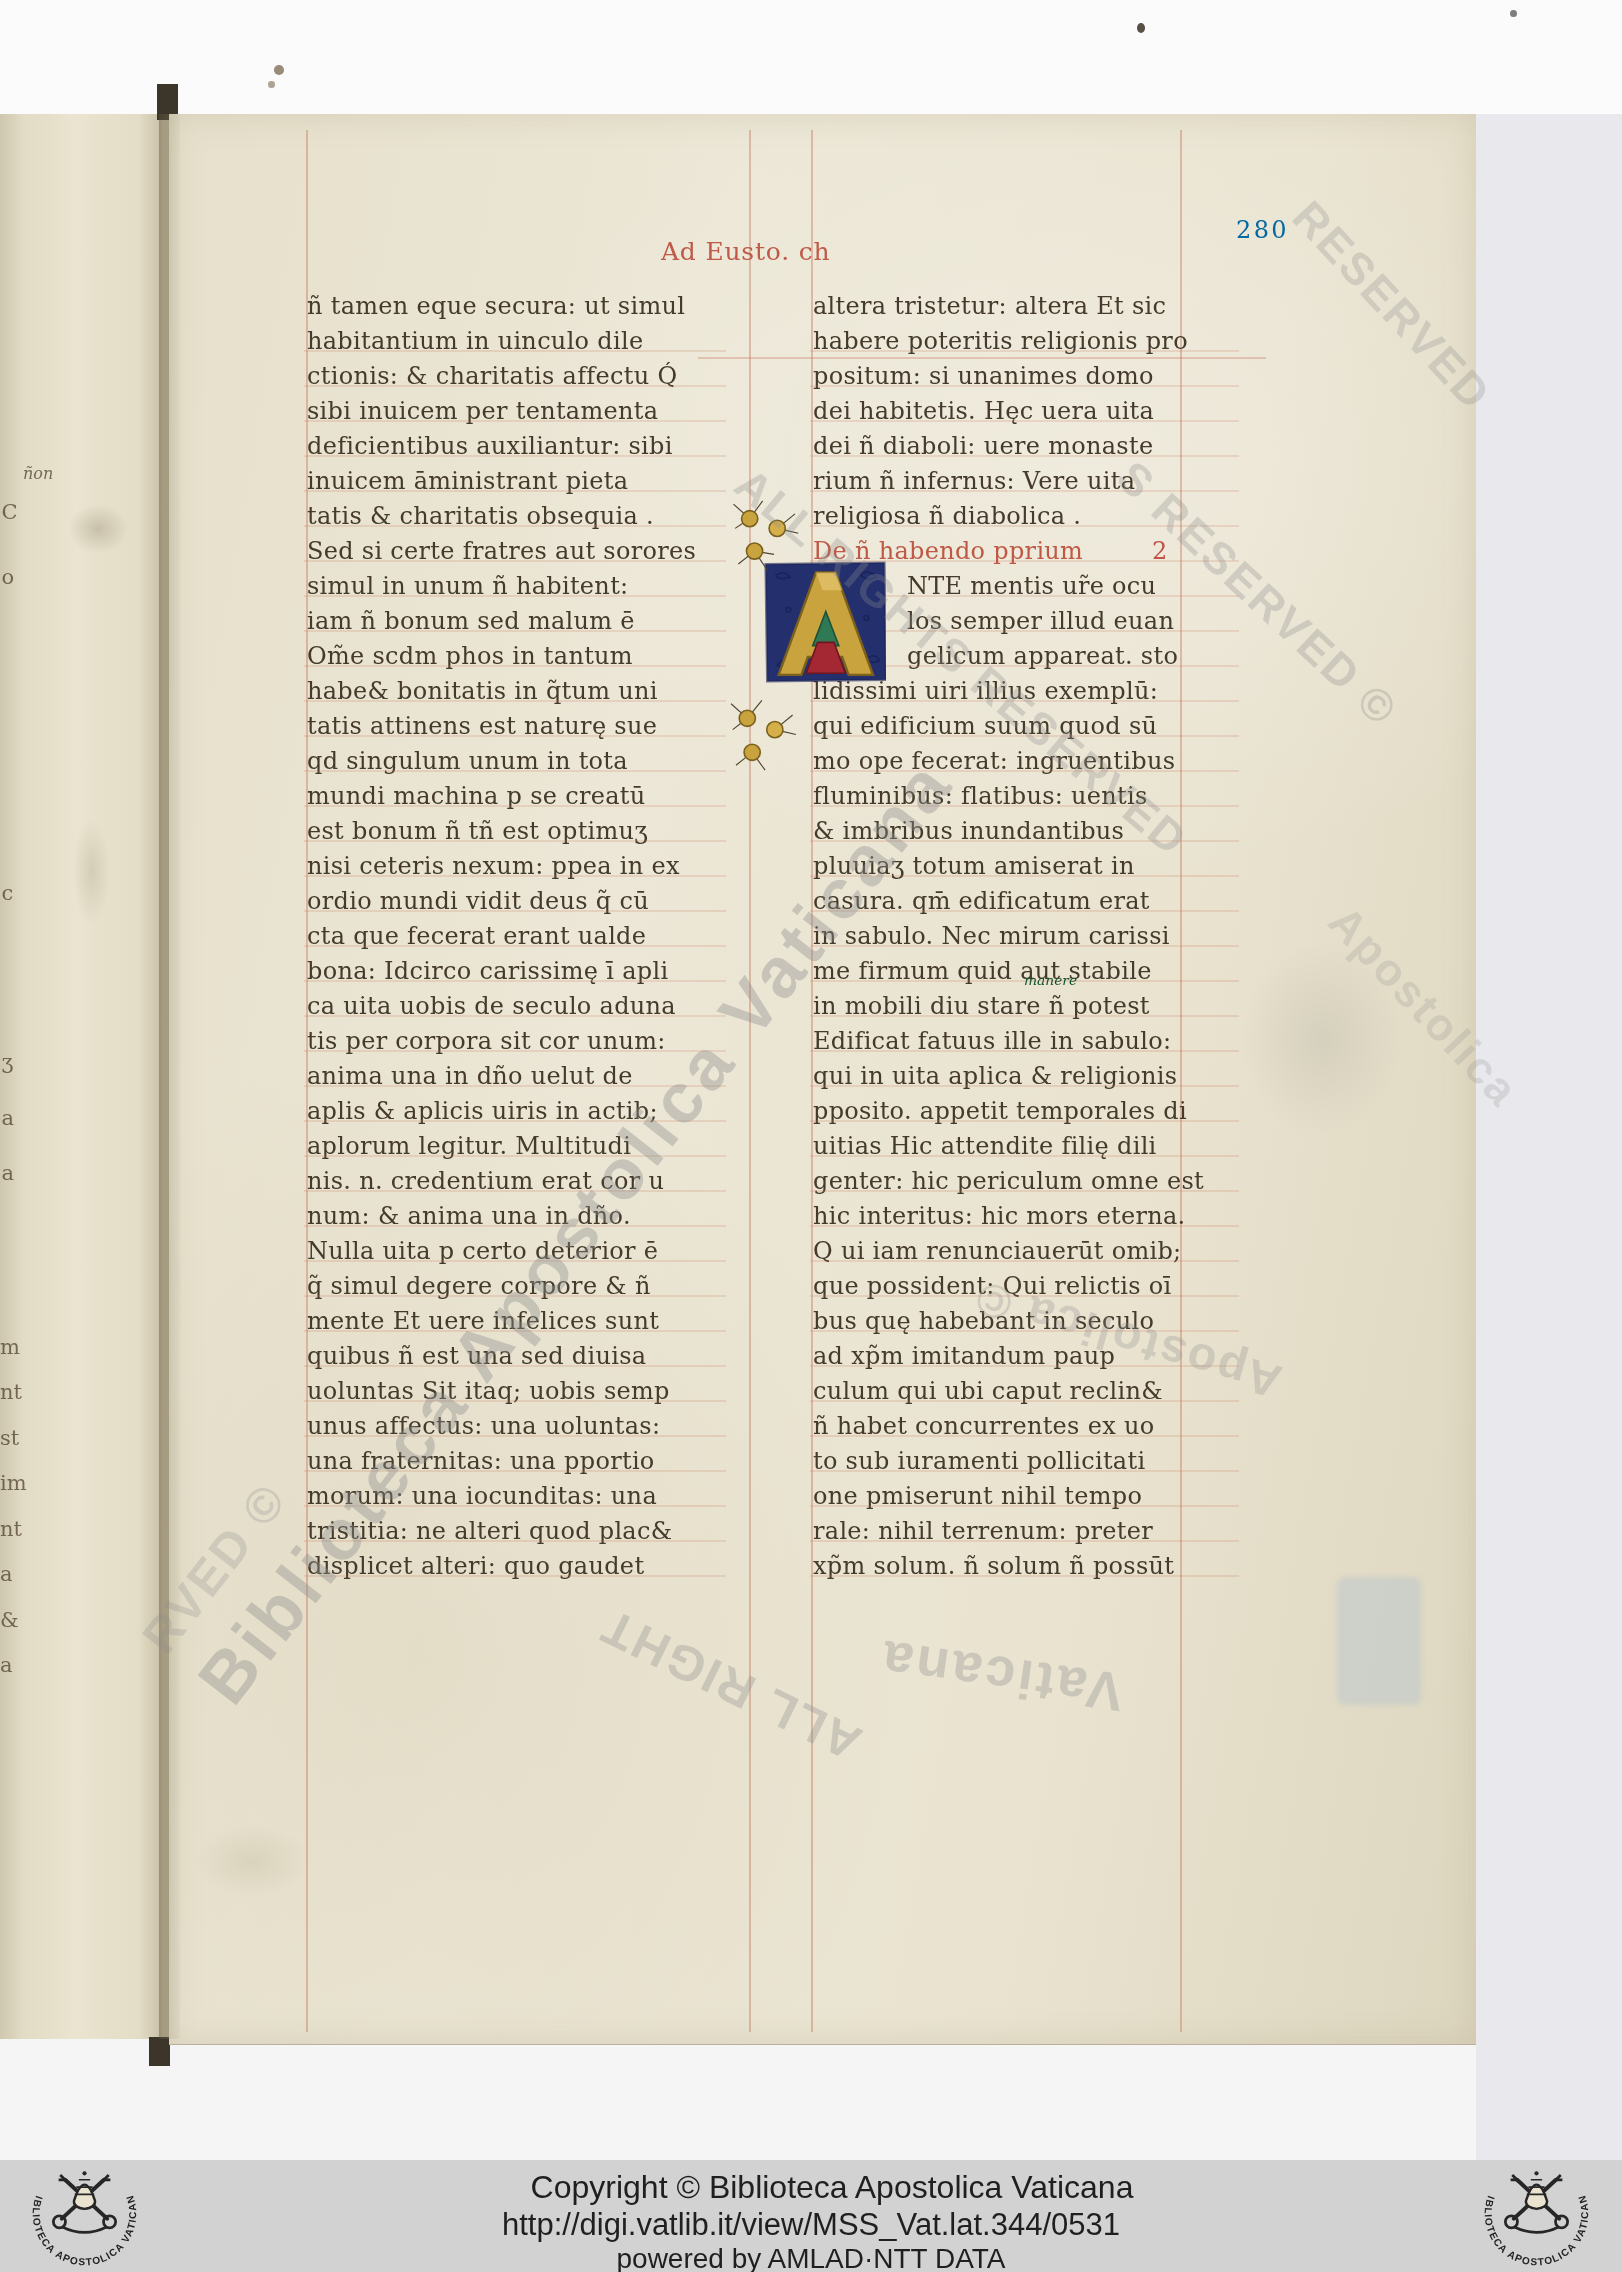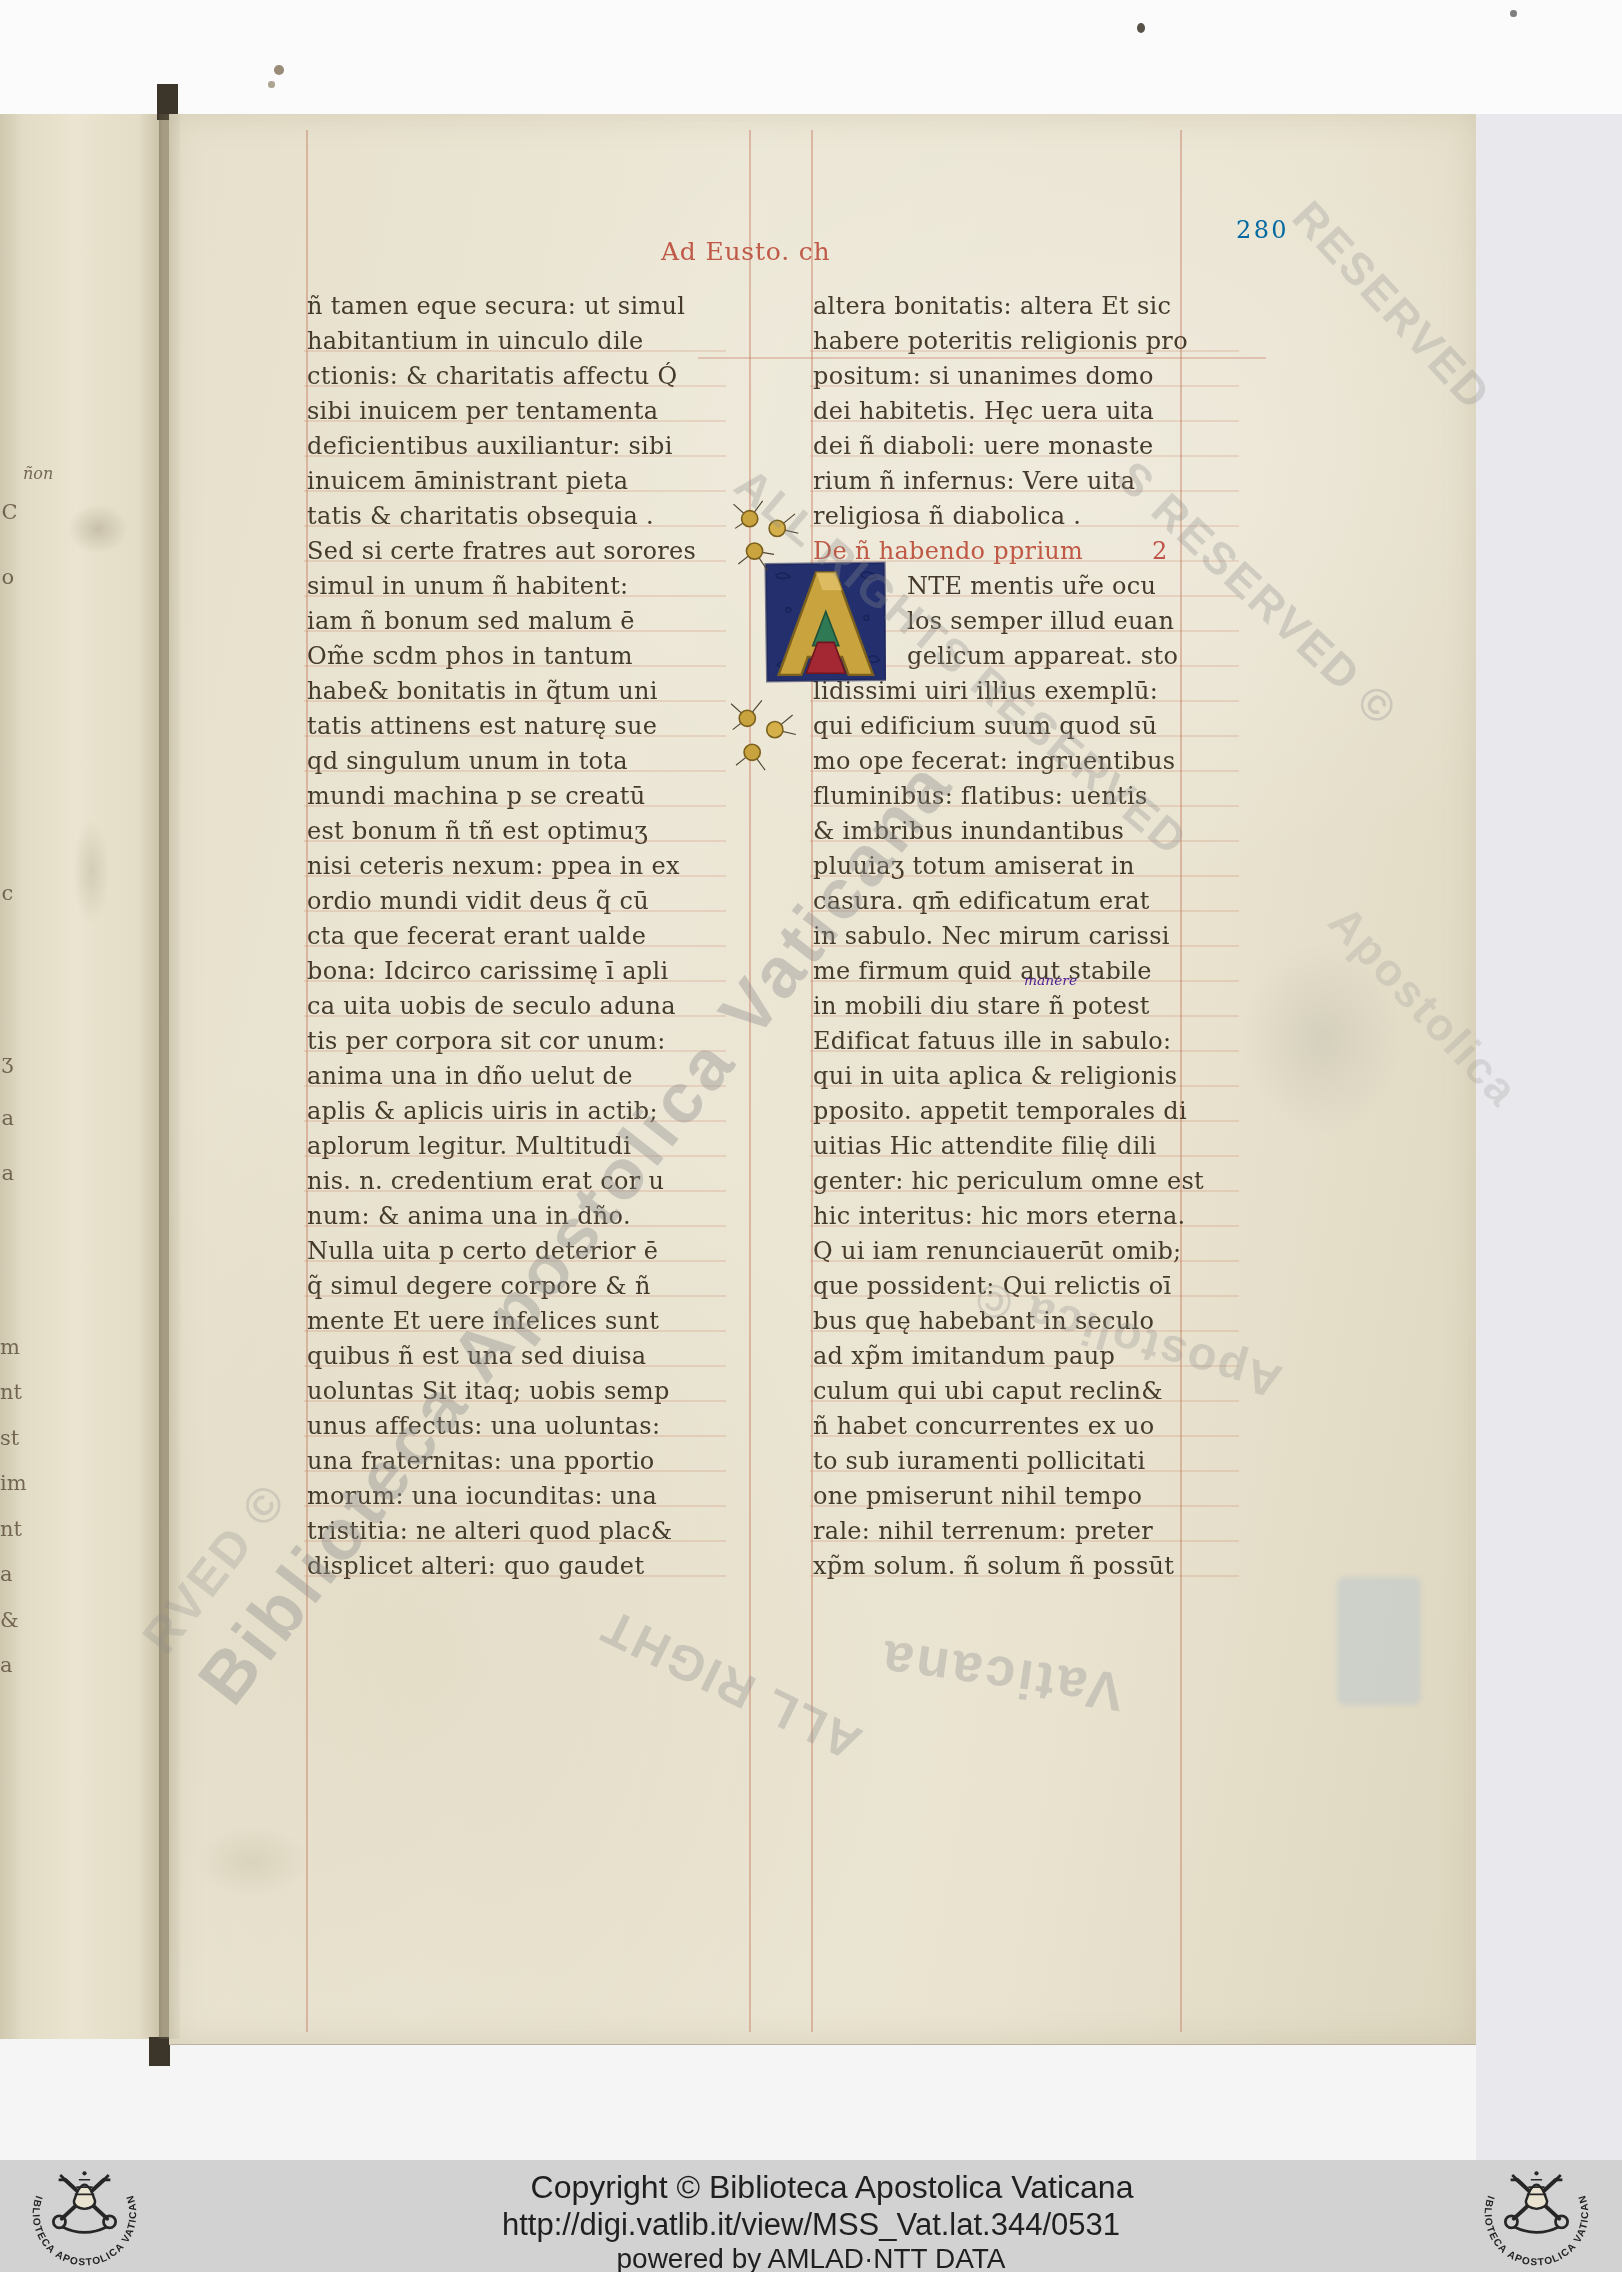--- a/index.html
+++ b/index.html
@@ -32,21 +32,21 @@
   .col{position:absolute;}
   .col::before{content:"";position:absolute;left:-3.2px;top:27.6px;right:-3.2px;bottom:0;
     background:repeating-linear-gradient(180deg,rgba(0,0,0,0) 0 33px,rgba(200,120,90,.20) 33px 35px);
     pointer-events:none;}
   .ms-line{height:35px;line-height:35px;font-size:24px;letter-spacing:0.3px;color:#453a2b;white-space:nowrap;}
   .ms-line.indent{padding-left:94px;}
   .ms-line.rubric{color:#bf5844;position:relative;}
   .rubric-num{position:absolute;left:339px;top:0;color:#c0544a;}
   .running-title{font-size:25px;color:#c05a48;letter-spacing:0.8px;}
   .folio-number{font-size:24px;color:#0369a1;letter-spacing:2.4px;}
-  .gloss{font-size:13.8px;color:#4c1d95;font-style:italic;}
+  .gloss{font-size:13.8px;color:#14532d;font-style:italic;}
   .margin-frag{font-size:21px;color:#5a4c38;opacity:.8;white-space:nowrap;}
   
   .initial-block{left:764px;top:561px;width:122px;height:122px;}
   
   .wm{position:absolute;font-family:"Liberation Sans",sans-serif;font-weight:bold;
       color:#8d8d8d;transform-origin:0 0;white-space:nowrap;pointer-events:none;}
   
   .stain{border-radius:50%;pointer-events:none;}
   
   .footer-band{left:0;top:2160px;width:1622px;height:113px;background:#d2d2d2;}
@@ -111,21 +111,21 @@
     <div class="ms-line">mente Et uere infelices sunt</div>
     <div class="ms-line">quibus ñ est una sed diuisa</div>
     <div class="ms-line">uoluntas Sit itaq; uobis semp</div>
     <div class="ms-line">unus affectus: una uoluntas:</div>
     <div class="ms-line">una fraternitas: una pportio</div>
     <div class="ms-line">morum: una iocunditas: una</div>
     <div class="ms-line">tristitia: ne alteri quod plac&amp;</div>
     <div class="ms-line">displicet alteri: quo gaudet</div>
   </div>
 <div class="abs col" style="left:813px;top:289px;width:423px;">
-    <div class="ms-line">altera bonitatis: altera Et sic</div>
+    <div class="ms-line">altera tristetur: altera Et sic</div>
     <div class="ms-line">habere poteritis religionis pro</div>
     <div class="ms-line">positum: si unanimes domo</div>
     <div class="ms-line">dei habitetis. Hęc uera uita</div>
     <div class="ms-line">dei ñ diaboli: uere monaste</div>
     <div class="ms-line">rium ñ infernus: Vere uita</div>
     <div class="ms-line">religiosa ñ diabolica .</div>
     <div class="ms-line rubric">De ñ habendo pprium<span class="rubric-num">2</span></div>
     <div class="ms-line indent">NTE mentis ur̃e ocu</div>
     <div class="ms-line indent">los semper illud euan</div>
     <div class="ms-line indent">gelicum appareat. sto</div>

